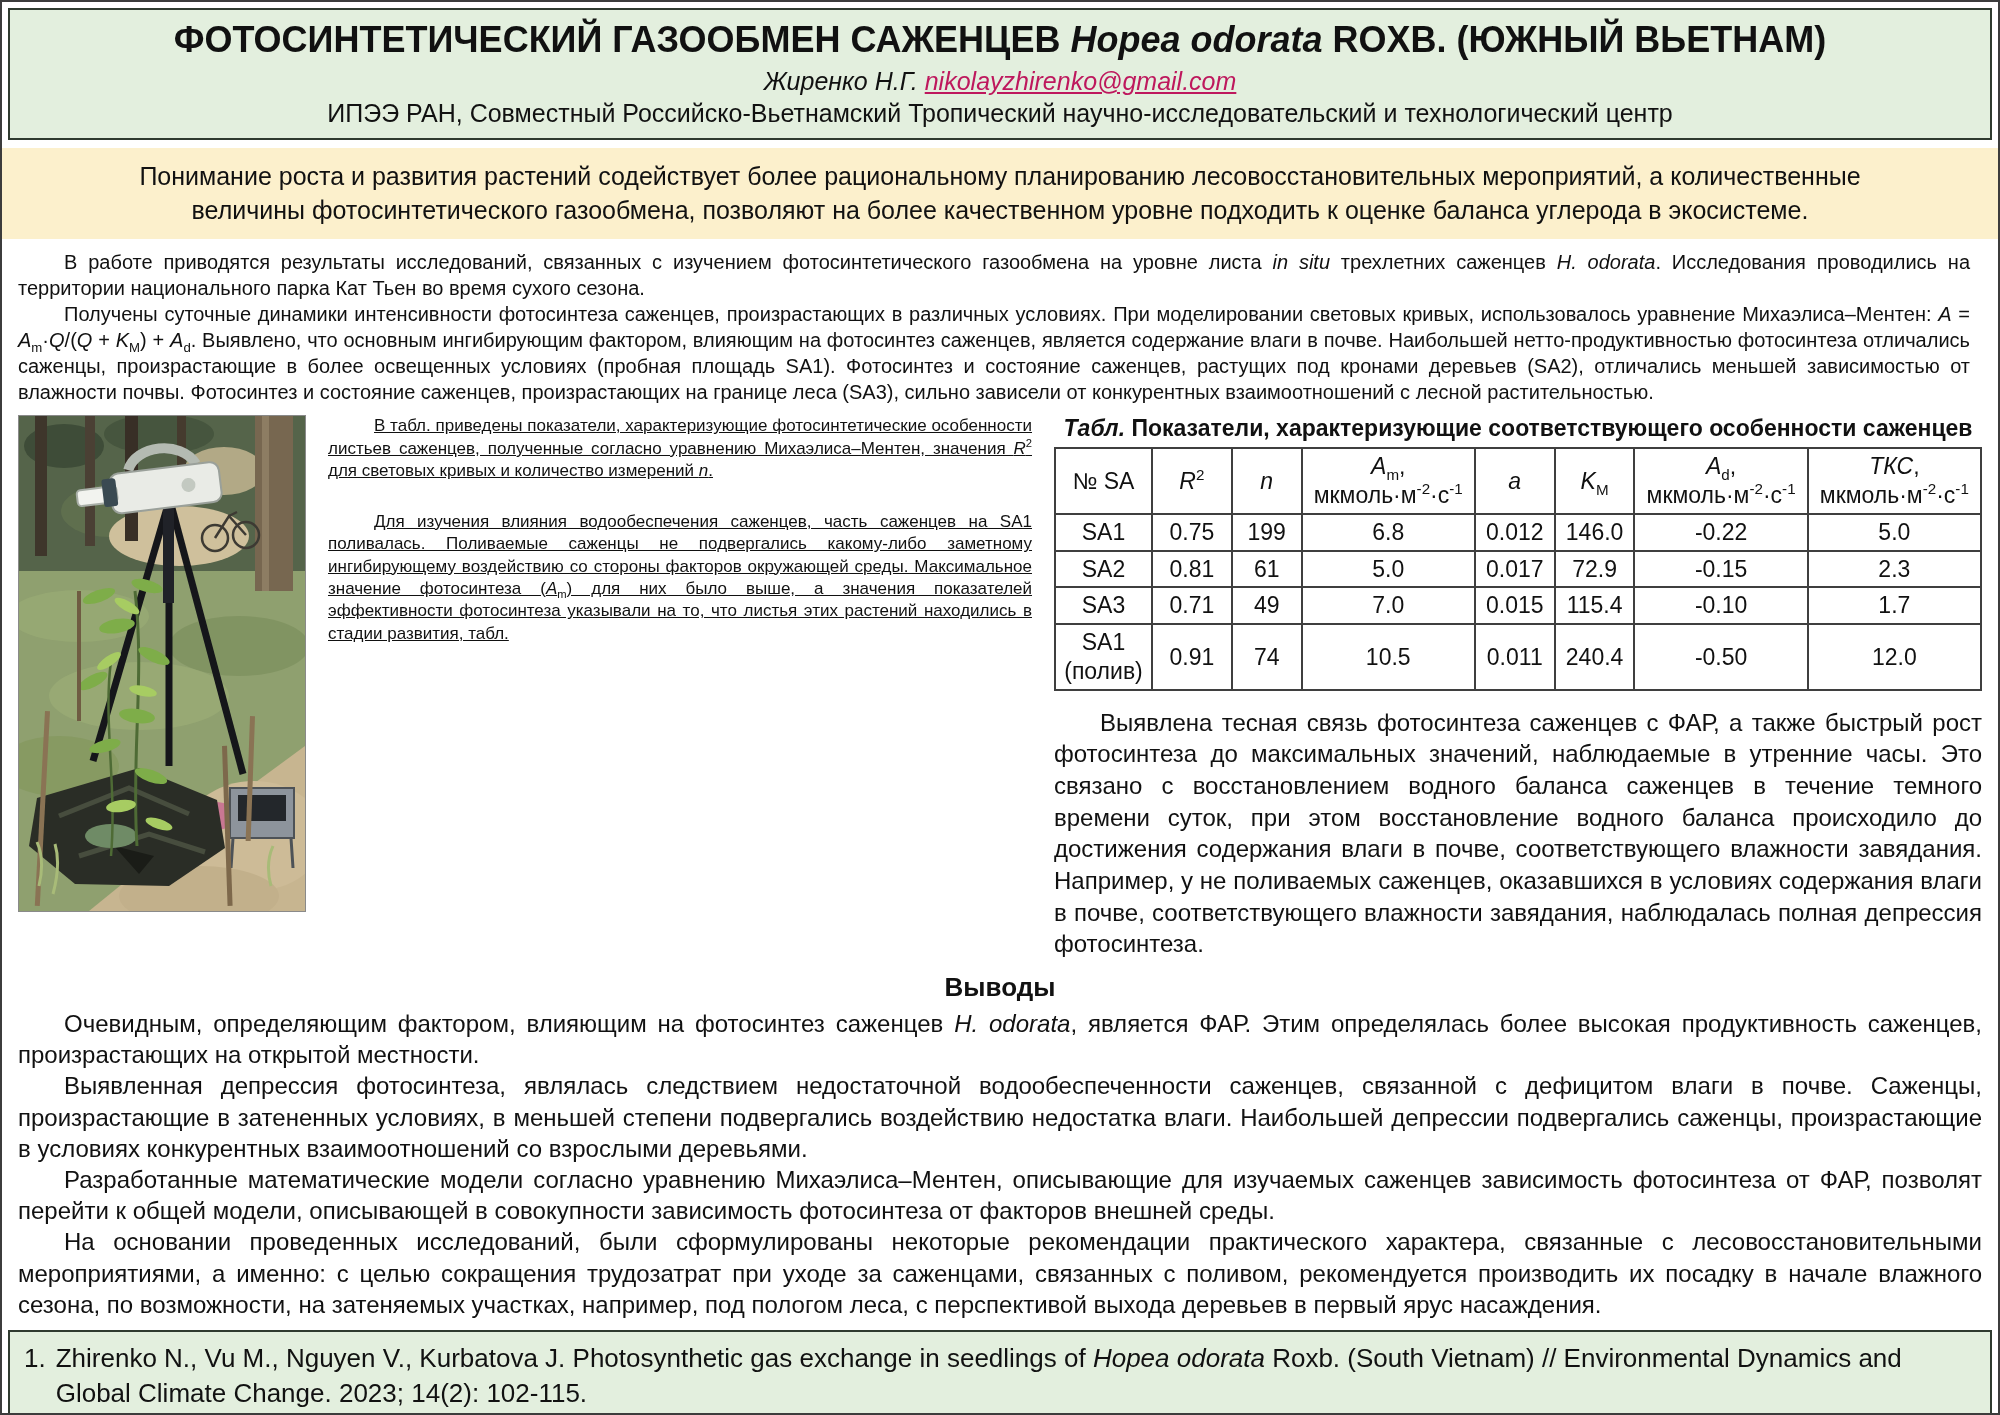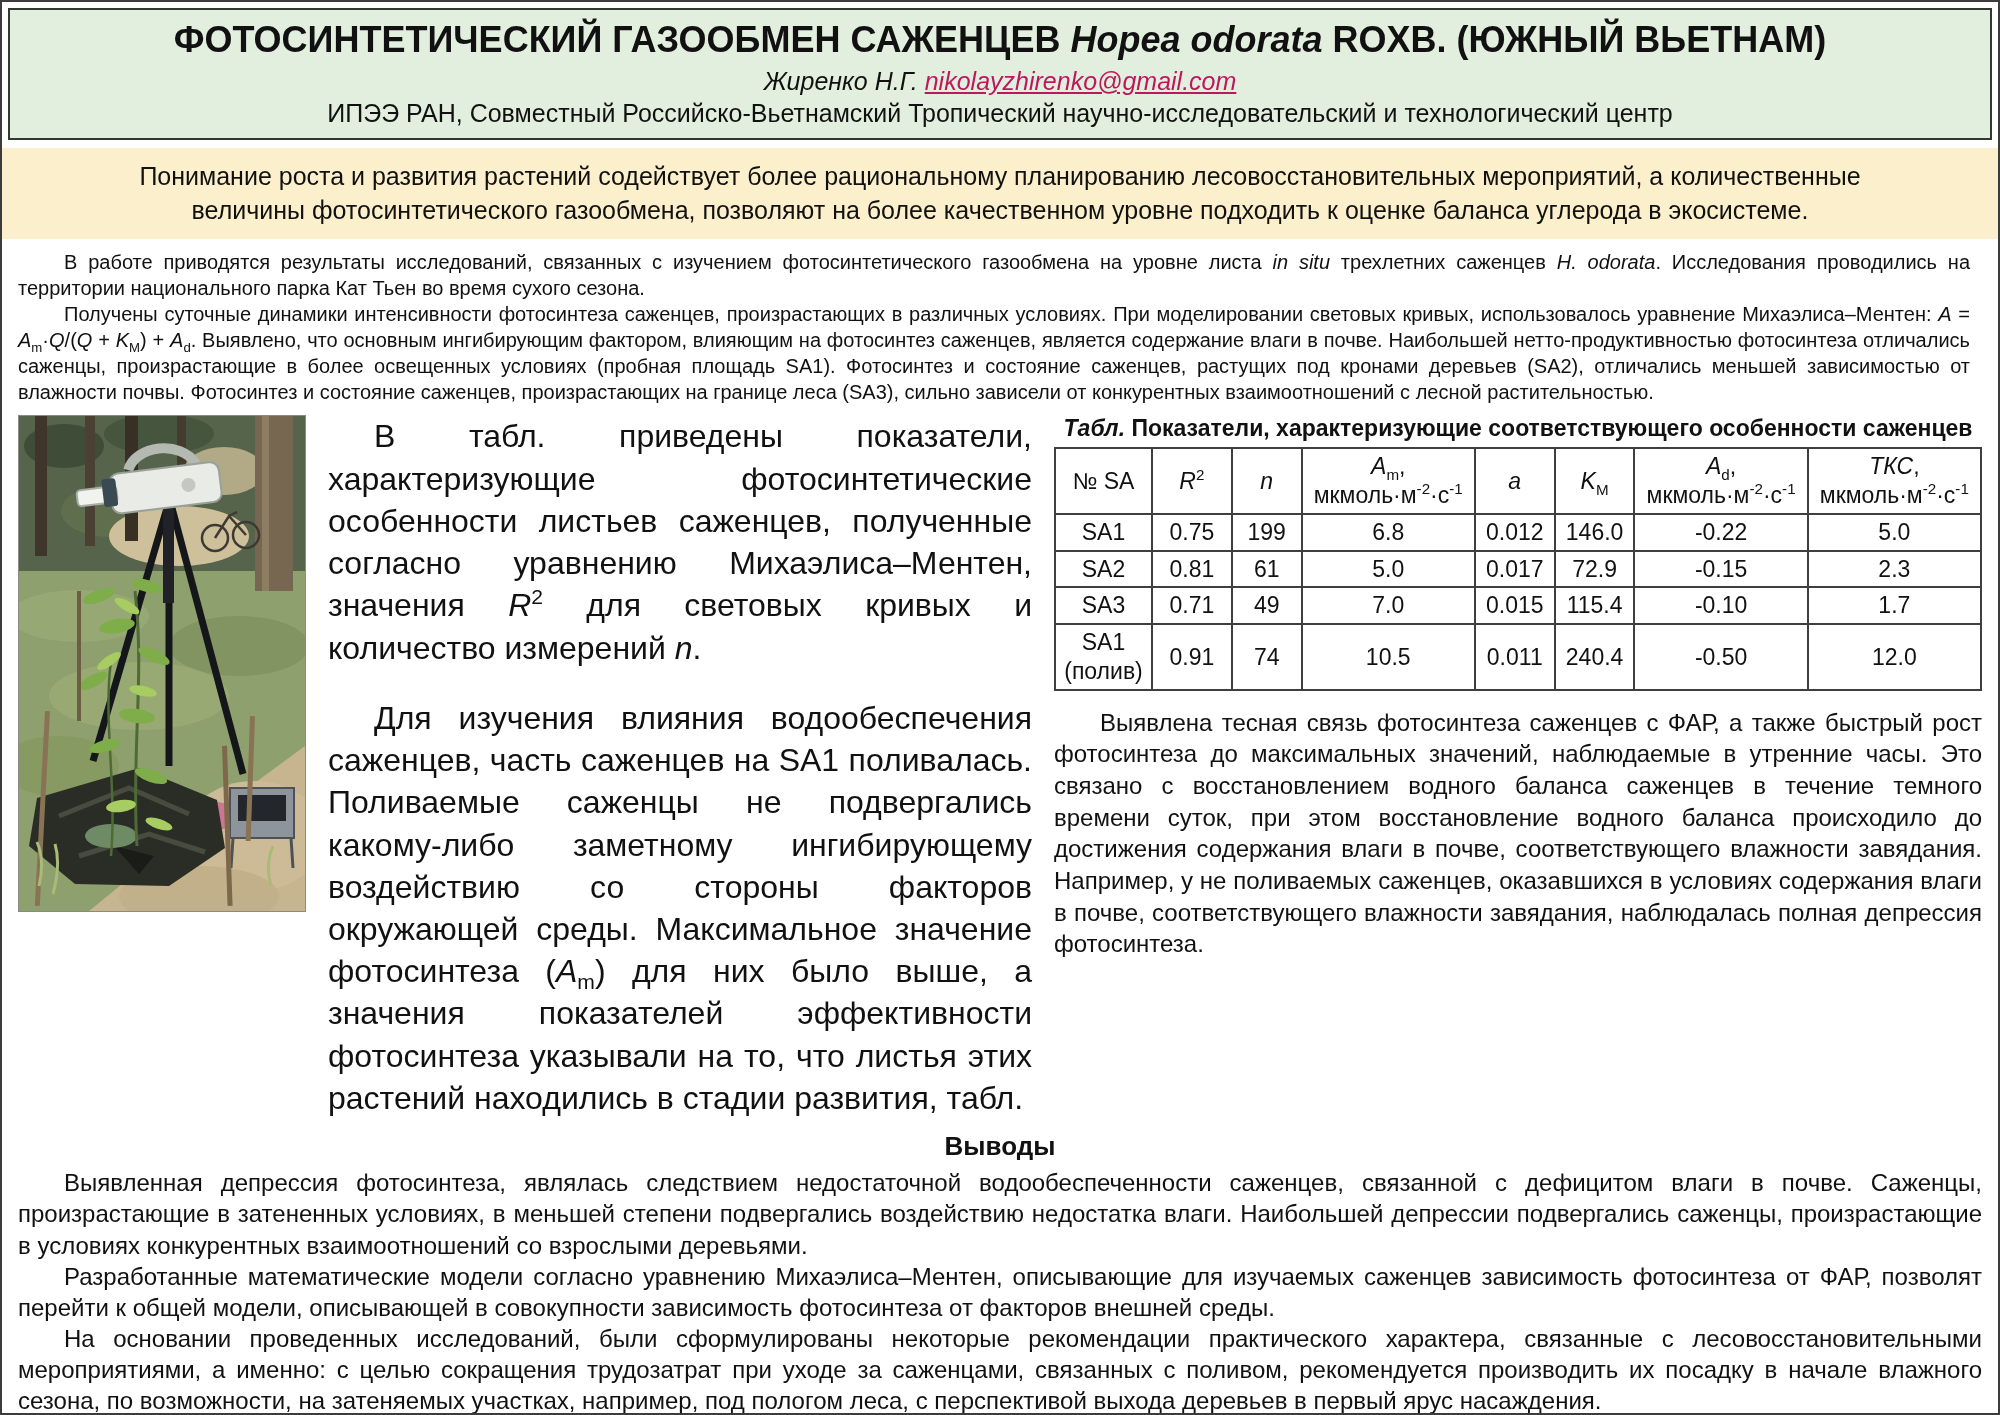--- a/index.html
+++ b/index.html
@@ -29,21 +29,21 @@
     margin-top:8px;
     padding:12px 108px;
     text-align:center;
     font-size:25px;
     line-height:1.35;
   }
   .intro{padding:10px 28px 0 16px;font-size:20px;line-height:1.3;text-align:justify;}
   .par{text-indent:46px;}
   .columns{display:flex;gap:22px;padding:10px 16px 0 16px;align-items:flex-start;}
   .photo-wrap{width:288px;height:497px;flex:none;border:1px solid #8a8a8a;box-sizing:border-box;overflow:hidden;}
-  .midcol{width:704px;flex:none;font-size:32px;line-height:1.32;text-align:justify;}
+  .midcol{width:704px;flex:none;font-size:17px;line-height:1.32;text-align:justify;text-decoration:underline;}
   .midcol .par2{margin-top:28px;}
   .rightcol{flex:1;min-width:0;}
   .tbl-title{text-align:center;font-weight:bold;font-size:23px;margin:0 0 5px 0;}
   table.res{width:100%;border-collapse:collapse;font-size:23px;}
   table.res th,table.res td{
     border:2px solid #3f3f3f;
     text-align:center;
     vertical-align:middle;
     padding:3px 5px;
     line-height:1.25;
@@ -260,20 +260,21 @@
               <td>12.0</td>
             </tr>
           </tbody>
       </table>
       <div class="right-par">Выявлена тесная связь фотосинтеза саженцев с ФАР, а также быстрый рост фотосинтеза до максимальных значений, наблюдаемые в утренние часы. Это связано с восстановлением водного баланса саженцев в течение темного времени суток, при этом восстановление водного баланса происходило до достижения содержания влаги в почве, соответствующего влажности завядания. Например, у не поливаемых саженцев, оказавшихся в условиях содержания влаги в почве, соответствующего влажности завядания, наблюдалась полная депрессия фотосинтеза.</div>
     </div>
   </div>
 
   <div class="concl-title">Выводы</div>
   <div class="concl">
+    <div class="par"><span>Очевидным, определяющим фактором, влияющим на фотосинтез саженцев </span><span style="font-style: italic;">H. odorata</span><span>, является ФАР. Этим определялась более высокая продуктивность саженцев, произрастающих на открытой местности.</span></div>
     <div class="par"><span>Выявленная депрессия фотосинтеза, являлась следствием недостаточной водообеспеченности саженцев, связанной с дефицитом влаги в почве. Саженцы, произрастающие в затененных условиях, в меньшей степени подвергались воздействию недостатка влаги. Наибольшей депрессии подвергались саженцы, произрастающие в условиях конкурентных взаимоотношений со взрослыми деревьями.</span></div>
     <div class="par"><span>Разработанные математические модели согласно уравнению Михаэлиса–Ментен, описывающие для изучаемых саженцев зависимость фотосинтеза от ФАР, позволят перейти к общей модели, описывающей в совокупности зависимость фотосинтеза от факторов внешней среды.</span></div>
     <div class="par"><span>На основании проведенных исследований, были сформулированы некоторые рекомендации практического характера, связанные с лесовосстановительными мероприятиями, а именно: с целью сокращения трудозатрат при уходе за саженцами, связанных с поливом, рекомендуется производить их посадку в начале влажного сезона, по возможности, на затеняемых участках, например, под пологом леса, с перспективой выхода деревьев в первый ярус насаждения.</span></div>
   </div>
 
   <div class="band-ref">
     <div class="ref-num">1.</div>
     <div class="ref-text"><span>Zhirenko N., Vu M., Nguyen V., Kurbatova J. Photosynthetic gas exchange in seedlings of </span><span style="font-style: italic;">Hopea odorata</span><span> Roxb. (South Vietnam) // Environmental Dynamics and Global Climate Change. 2023; 14(2): 102-115. </span></div>
   </div>
 

